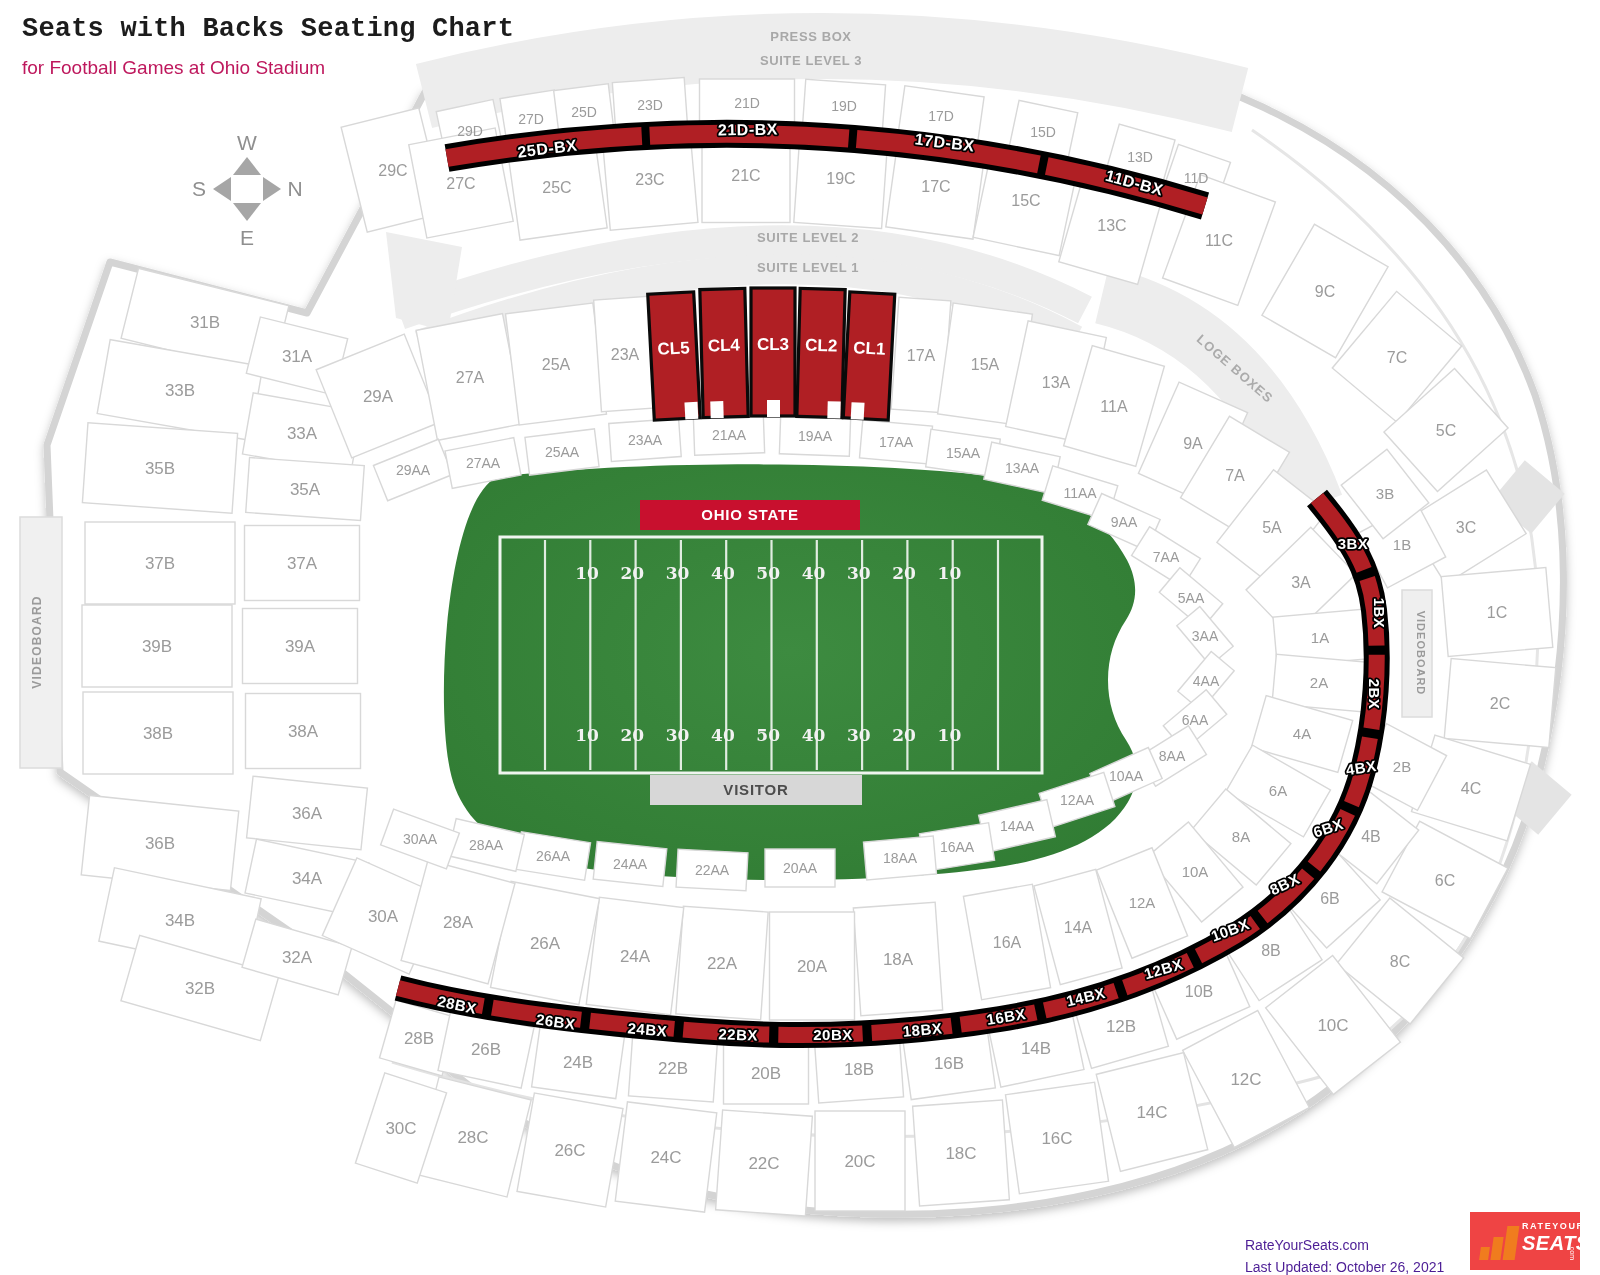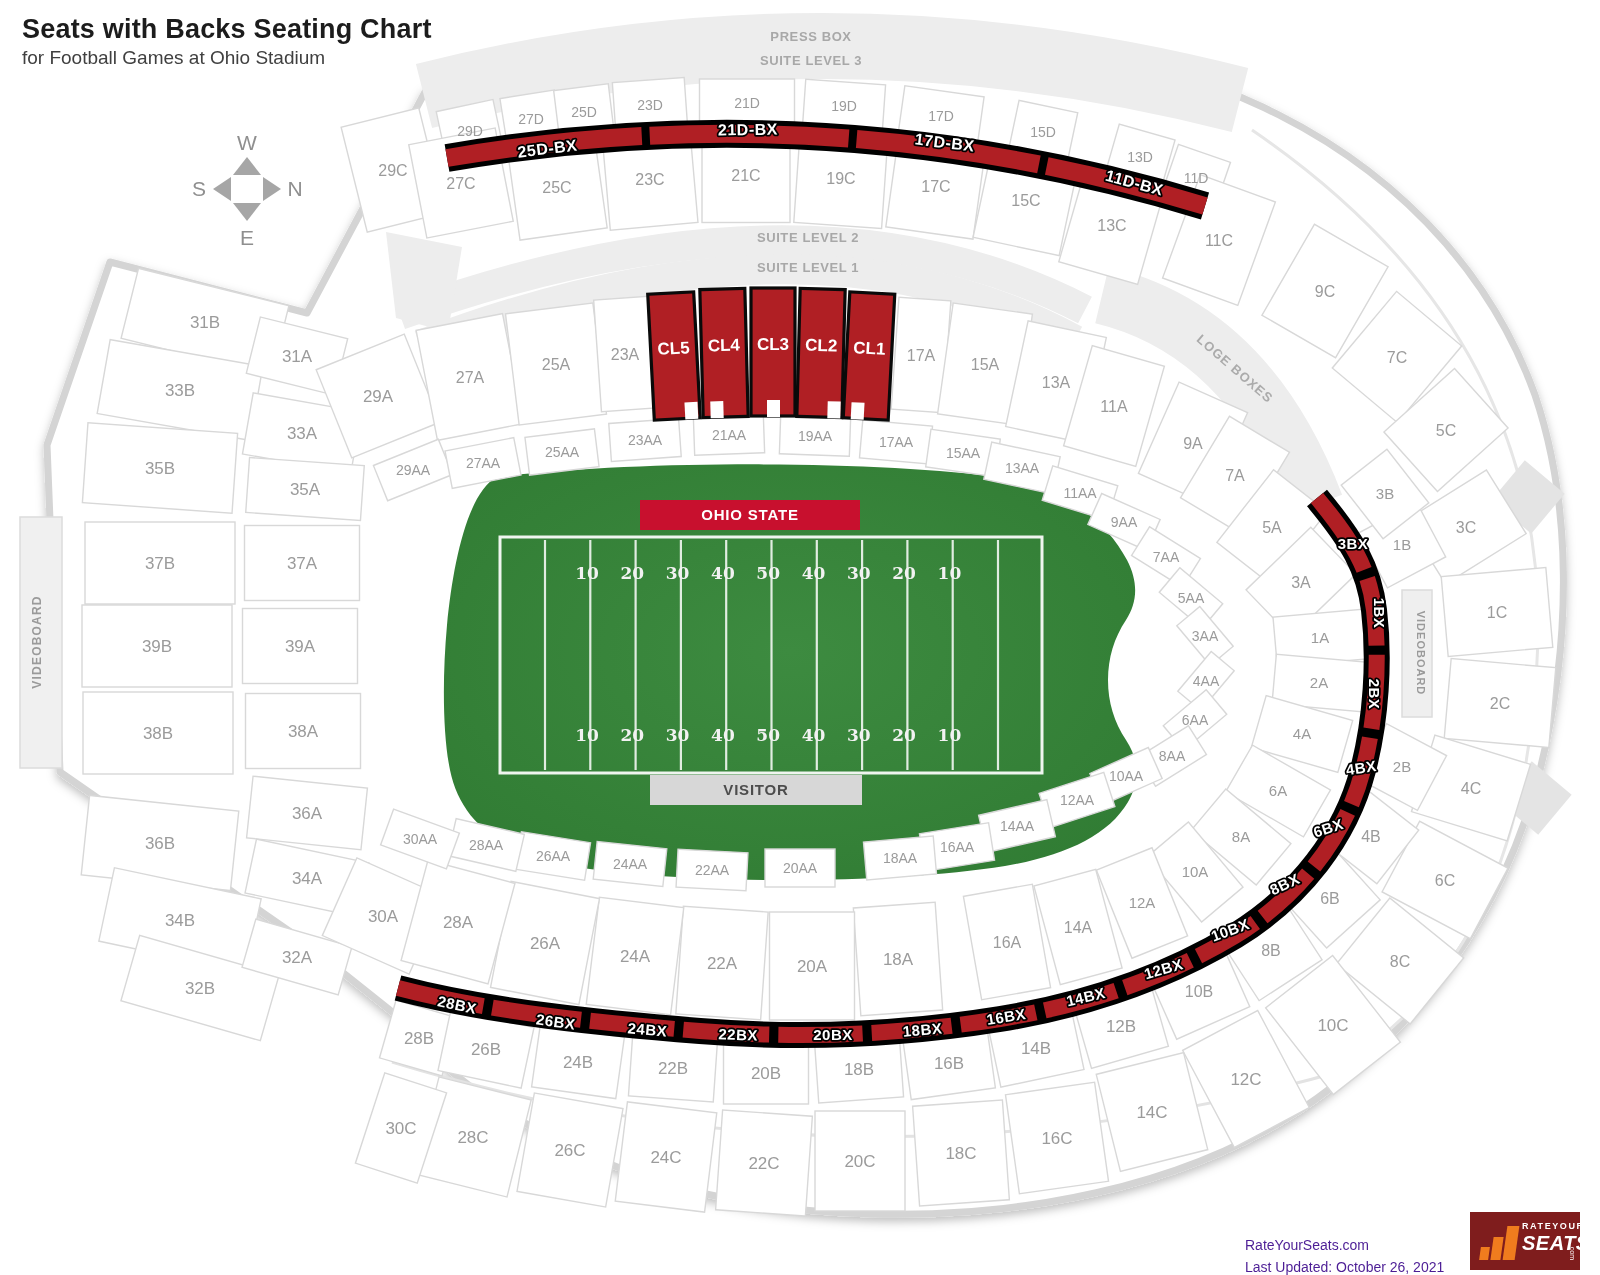--- a/index.html
+++ b/index.html
@@ -1,23 +1,23 @@
 <!DOCTYPE html>
 <html><head>
 <meta charset="utf-8">
 <style>
   html,body{margin:0;padding:0;background:#fff;}
   body{font-family:"Liberation Sans", sans-serif;}
   .stage{position:relative;width:1600px;height:1275px;background:#fff;overflow:hidden;}
   .stage > svg{position:absolute;left:0;top:0;}
   .hdr{position:absolute;left:22px;top:14px;z-index:5;}
-  .hdr h1{margin:0;font-size:27px;font-weight:bold;color:#1c1c1c;letter-spacing:0.2px;}
-  .hdr h2{margin:2px 0 0 0;font-size:19px;font-weight:normal;color:#404040;}
+  .hdr h1{margin:0;font-size:27px;font-weight:bold;color:#1c1c1c;letter-spacing:0.2px;font-family:Liberation Mono, monospace;}
+  .hdr h2{margin:13px 0 0 0;font-size:19px;font-weight:normal;color:#be185d;}
   .credit{position:absolute;left:1245px;top:1234px;z-index:5;text-align:left;color:#4c1d95;font-size:14px;line-height:22px;}
-  .logo{position:absolute;left:1470px;top:1212px;width:110px;height:58px;background:#7f1d1d;z-index:6;}
+  .logo{position:absolute;left:1470px;top:1212px;width:110px;height:58px;background:#ef4444;z-index:6;}
   .logo .bars{position:absolute;left:10px;bottom:10px;width:40px;height:36px;}
   .logo .bars i{position:absolute;bottom:0;background:#f07c1e;transform:skewX(-8deg);}
   .logo .b1{left:0;width:9px;height:13px;}
   .logo .b2{left:12px;width:10px;height:23px;}
   .logo .b3{left:25px;width:12px;height:34px;}
   .logo .lt{position:absolute;left:52px;top:9px;color:#fff;}
   .logo .ry{display:block;font-size:9px;font-weight:bold;letter-spacing:1.6px;}
   .logo .se{display:block;font-size:20px;font-weight:bold;letter-spacing:0.5px;margin-top:1px;font-style:italic;}
   .logo .com{position:absolute;right:0px;bottom:14px;color:#fff;font-size:7px;transform:rotate(90deg);}
 </style>

